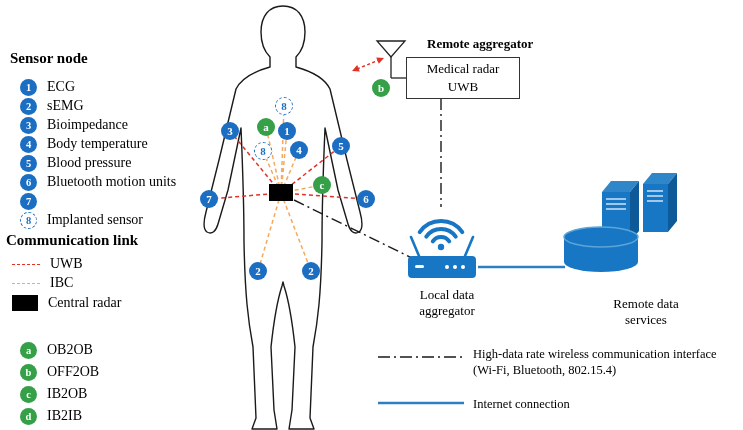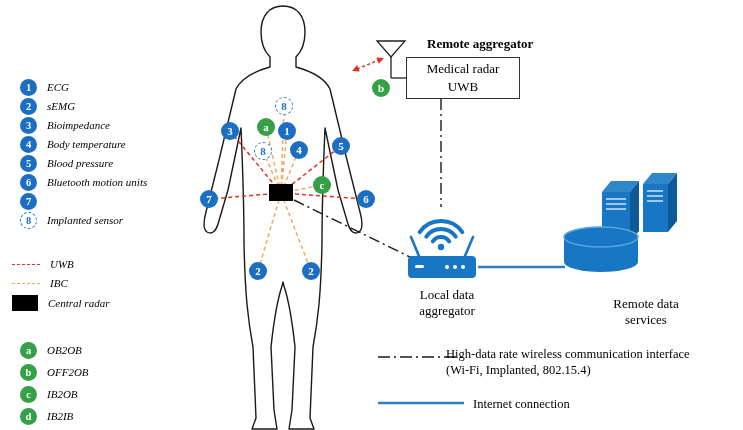--- a/index.html
+++ b/index.html
@@ -19,21 +19,21 @@
   
   .ltitle{position:absolute;font-size:15px;font-weight:bold;white-space:nowrap;}
   .lrow{position:absolute;display:flex;align-items:center;height:18px;gap:10px;}
   .lnode{
     width:17px;height:17px;border-radius:50%;background:#1b6ec2;color:#fff;
     font-size:10.5px;font-weight:bold;display:flex;align-items:center;
     justify-content:center;flex:0 0 17px;box-sizing:border-box;
   }
   .lnode.green{background:#35a047;}
   .lnode.dashed{background:#fff;border:1.5px dashed #1b6ec2;color:#1b6ec2;}
-  .llabel{font-size:11px;white-space:nowrap;font-style:italic;}
+  .llabel{font-size:14px;white-space:nowrap;}
   .dash-sample{width:28px;height:0;border-top:1.7px dashed #e03228;flex:0 0 28px;}
   .dash-sample.orange{border-top-color:#f4a95e;}
   .blacksq{width:26px;height:16px;background:#000;flex:0 0 26px;}
   
   .bold-label{position:absolute;font-size:13px;font-weight:bold;white-space:nowrap;}
   .radar-box{
     position:absolute;border:1.2px solid #333;background:#fff;
     display:flex;flex-direction:column;align-items:center;justify-content:center;
     font-size:13px;line-height:1.35;text-align:center;
   }
@@ -119,20 +119,21 @@
       <path d="M564,237 L564,262 A37,10 0 0 0 638,262 L638,237 Z" fill="#1777c4"></path>
       <ellipse cx="601" cy="237" rx="37" ry="10" fill="#1777c4" stroke="#5da4d8" stroke-width="1.5"></ellipse>
     </g>
 
     <g>
       <line x1="378" y1="357" x2="464" y2="357" stroke="#1a1a1a" stroke-width="1.5" stroke-dasharray="12 4 2 4"></line>
       <line x1="378" y1="403" x2="464" y2="403" stroke="#2e7fc1" stroke-width="2.4"></line>
     </g>
   </svg>
 
+  <div class="ltitle" style="left:10px;top:50px">Sensor node</div>
 
   <div class="lrow" style="left:20px;top:78px">
     <span class="lnode">1</span>
     <span class="llabel">ECG</span>
   </div>
   <div class="lrow" style="left:20px;top:97px">
     <span class="lnode">2</span>
     <span class="llabel">sEMG</span>
   </div>
   <div class="lrow" style="left:20px;top:116px">
@@ -152,20 +153,21 @@
     <span class="llabel">Bluetooth motion units</span>
   </div>
   <div class="lrow" style="left:20px;top:192px">
     <span class="lnode">7</span>
   </div>
   <div class="lrow" style="left:20px;top:211px">
     <span class="lnode dashed">8</span>
     <span class="llabel">Implanted sensor</span>
   </div>
 
+  <div class="ltitle" style="left:6px;top:232px">Communication link</div>
 
   <div class="lrow" style="left:12px;top:255px">
     <span class="dash-sample"></span>
     <span class="llabel">UWB</span>
   </div>
   <div class="lrow" style="left:12px;top:274px">
     <span class="dash-sample orange"></span>
     <span class="llabel">IBC</span>
   </div>
   <div class="lrow" style="left:12px;top:294px">
@@ -207,19 +209,19 @@
 
   <div class="bold-label" style="left:427px;top:36px">Remote aggregator</div>
   <div class="radar-box" style="left:406px;top:57px;width:112px;height:40px">
     <div>Medical radar</div>
     <div>UWB</div>
   </div>
 
   <div class="boxlabel" style="left:595px;top:296px;width:102px">Remote data services</div>
   <div class="boxlabel" style="left:402px;top:287px;width:90px">Local data aggregator</div>
 
-  <div class="keytext" style="left:446px;top:346px">
+  <div class="keytext" style="left:473px;top:346px">
     <div>High-data rate wireless communication interface</div>
-    <div>(Wi-Fi, Implanted, 802.15.4)</div>
+    <div>(Wi-Fi, Bluetooth, 802.15.4)</div>
   </div>
   <div class="keytext" style="left:473px;top:396px">Internet connection</div>
 
 </div>
 
 </body></html>

